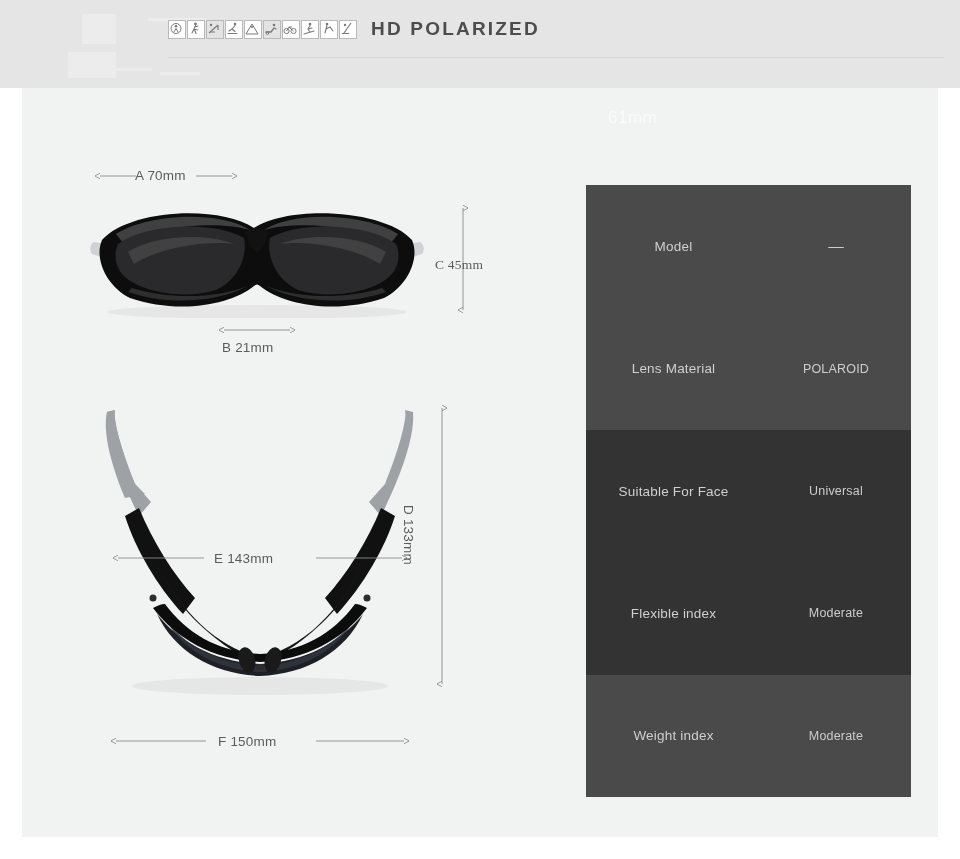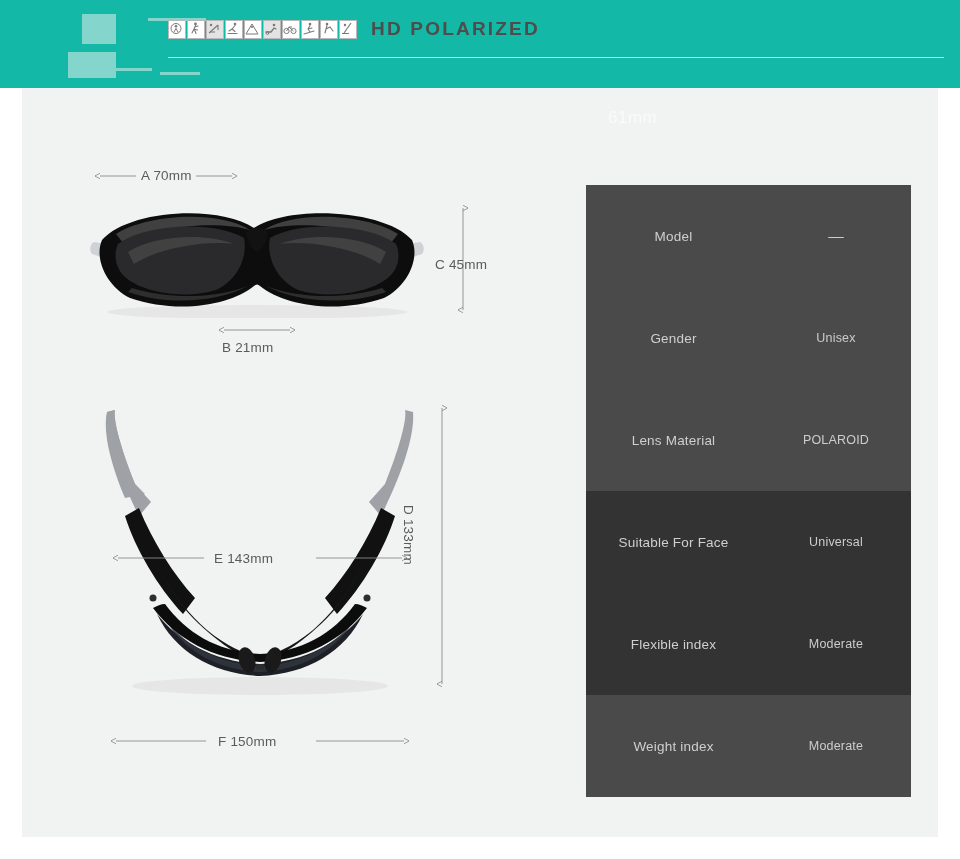--- a/index.html
+++ b/index.html
@@ -7,21 +7,21 @@
     width:960px;height:859px;
     background:#ffffff;
     font-family:"Liberation Sans", sans-serif;
     overflow:hidden;
     position:relative;
   }
 
   
   .header{
     position:absolute;left:0;top:0;width:960px;height:88px;
-    background:#14b8a6;
+    background:#e5e5e5;
   }
   .header-inner{
     position:absolute;left:168px;top:18px;
     display:flex;align-items:center;gap:14px;
   }
   .icon-row{display:flex;gap:1px;}
   .sport-ico{
     width:16px;height:17px;
     border:1px solid #b9b9b9;
     background:#ffffff;
@@ -198,21 +198,21 @@
       <marker id="ahL" markerWidth="7" markerHeight="7" refX="6" refY="3" orient="auto">
         <path d="M6,0 L0,3 L6,6" fill="none" stroke="#8a8a8a" stroke-width="0.9"></path>
       </marker>
       <marker id="ahR" markerWidth="7" markerHeight="7" refX="1" refY="3" orient="auto">
         <path d="M1,0 L7,3 L1,6" fill="none" stroke="#8a8a8a" stroke-width="0.9"></path>
       </marker>
     </defs>
     <line x1="8" y1="6" x2="44" y2="6" stroke="#8a8a8a" stroke-width="0.9" marker-start="url(#ahL)"></line>
     <line x1="104" y1="6" x2="140" y2="6" stroke="#8a8a8a" stroke-width="0.9" marker-end="url(#ahR)"></line>
   </svg>
-  <div class="dim-label" style="left:141px;top:168px;">A 70mm</div>
+  <div class="dim-label" style="left:135px;top:168px;">A 70mm</div>
 
   <svg class="sg-front" viewBox="0 0 338 118">
     <ellipse cx="169" cy="112" rx="150" ry="7" fill="#dcdcdc" opacity="0.55"></ellipse>
 
     <path d="M6 42 C2 44 1 50 4 54 L16 58 L18 44 Z" fill="#cfd2d4"></path>
     <path d="M332 42 C336 44 337 50 334 54 L322 58 L320 44 Z" fill="#cfd2d4"></path>
 
     <path d="M14 40 C40 10 130 4 166 28 C202 4 298 10 324 40
              C332 58 320 86 296 98 C250 114 196 106 172 86
              C170 84 168 84 166 86 C142 106 88 114 42 98
@@ -244,21 +244,21 @@
     <defs>
       <marker id="avU" markerWidth="7" markerHeight="7" refX="3" refY="6" orient="auto">
         <path d="M0,6 L3,0 L6,6" fill="none" stroke="#8a8a8a" stroke-width="0.9"></path>
       </marker>
       <marker id="avD" markerWidth="7" markerHeight="7" refX="3" refY="1" orient="auto">
         <path d="M0,1 L3,7 L6,1" fill="none" stroke="#8a8a8a" stroke-width="0.9"></path>
       </marker>
     </defs>
     <line x1="6" y1="8" x2="6" y2="110" stroke="#8a8a8a" stroke-width="0.9" marker-start="url(#avU)" marker-end="url(#avD)"></line>
   </svg>
-  <div class="dim-label" style="left:435px;top:257px;">C 45mm</div>
+  <div class="dim-label" style="left:435px;top:257px;font-family:Liberation Serif, serif;">C 45mm</div>
 </div>
 
 <div class="diagram">
 
   <svg class="sg-top" viewBox="0 0 330 300">
     <ellipse cx="165" cy="288" rx="128" ry="9" fill="#dcdcdc" opacity="0.55"></ellipse>
 
     <path d="M20 12 C18 20 24 46 40 86 L56 104 L44 118 C22 74 10 36 12 14 Z" fill="#9ea2a6"></path>
     <path d="M40 86 C58 126 76 156 96 178 L86 196 C60 168 40 134 28 104 Z" fill="#8d9195" opacity="0"></path>
     <path d="M44 110 C58 144 78 176 100 200 L88 216 C62 188 40 150 30 118 Z" fill="#111111"></path>
@@ -308,24 +308,20 @@
 </div>
 
 <div class="spec-table">
 
   <div class="spec-row odd">
     <div class="spec-key">Model</div>
     <div class="spec-val dash">––</div>
   </div>
 
 
-  <div class="spec-row odd">
-    <div class="spec-key">Gender</div>
-    <div class="spec-val">Unisex</div>
-  </div>
 
 
   <div class="spec-row odd">
     <div class="spec-key">Lens Material</div>
     <div class="spec-val">POLAROID</div>
   </div>
 
   <div class="spec-row even">
     <div class="spec-key">Suitable For Face</div>
     <div class="spec-val">Universal</div>

